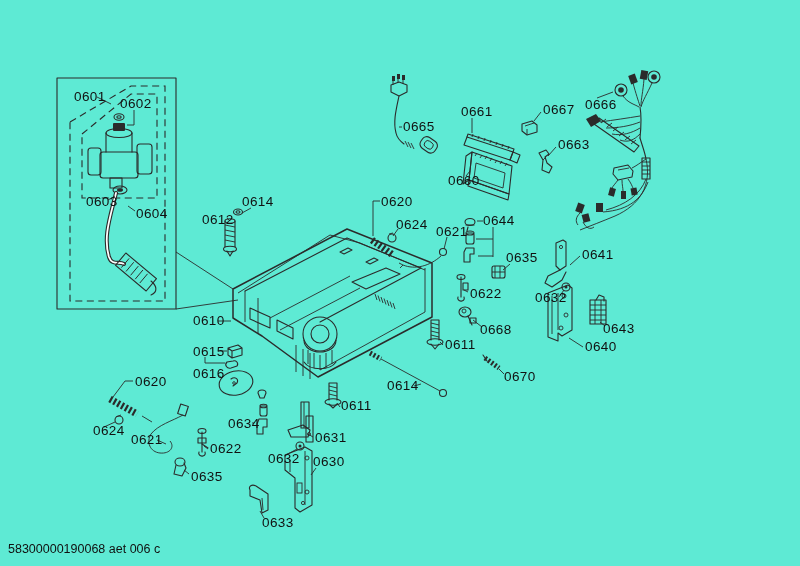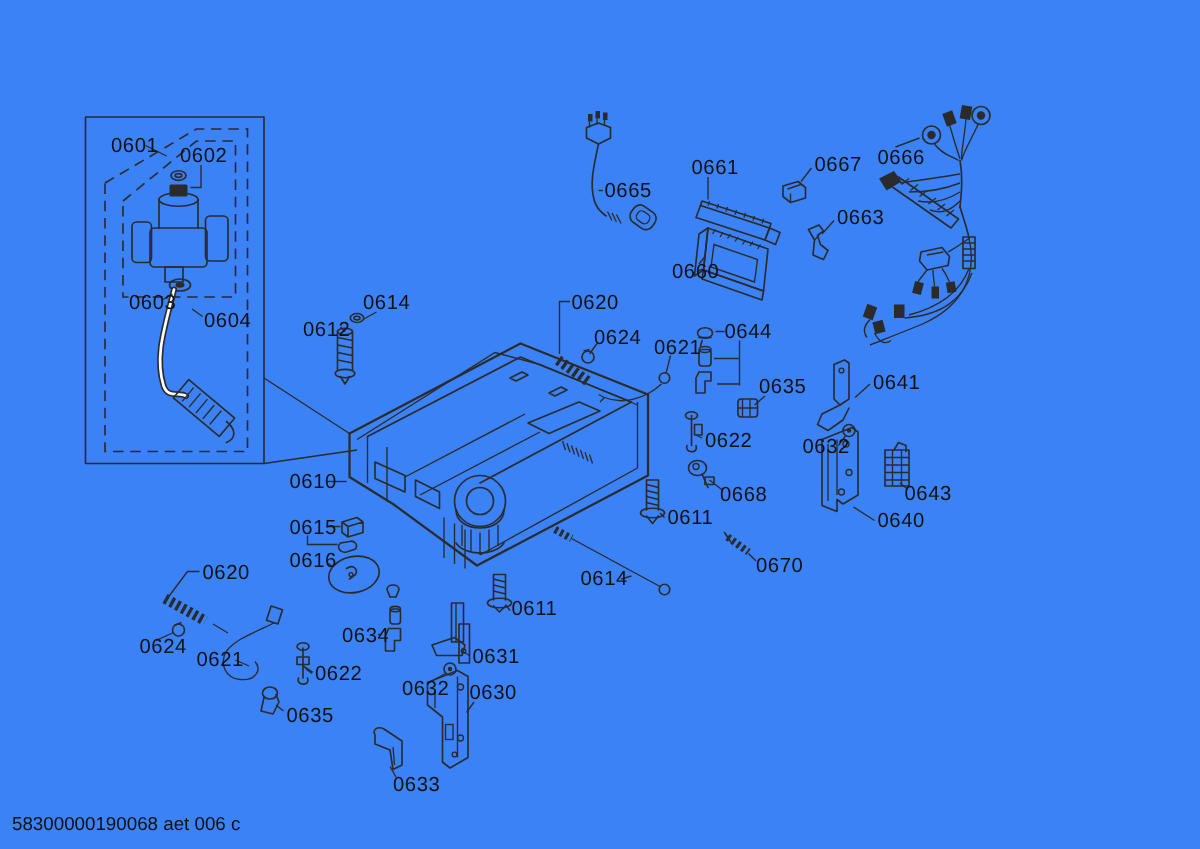--- a/index.html
+++ b/index.html
@@ -1,16 +1,16 @@
 <!DOCTYPE html>
 <html><head>
 <meta charset="utf-8">
 <style>
   html,body{margin:0;padding:0;background:#ffffff;}
-  .page{position:relative;width:800px;height:566px;background:#3b82f6;overflow:hidden;
+  .page{position:relative;width:800px;height:566px;background:#5eead4;overflow:hidden;
         font-family:"Liberation Sans",sans-serif;}
   svg{display:block;}
   .s{fill:none;stroke:#2b2b2b;stroke-width:1.1;stroke-linejoin:round;stroke-linecap:round;}
   .s2{fill:none;stroke:#2b2b2b;stroke-width:1.5;stroke-linejoin:round;stroke-linecap:round;}
   .thin{fill:none;stroke:#2b2b2b;stroke-width:0.9;}
   .d{fill:none;stroke:#2b2b2b;stroke-width:1.1;stroke-dasharray:7 4.5;}
   .f{fill:#2b2b2b;stroke:none;}
   .coil{fill:none;stroke:#2b2b2b;stroke-width:7;stroke-dasharray:2.2 2.2;}
   .coil-sm{fill:none;stroke:#2b2b2b;stroke-width:5;stroke-dasharray:2 2;}
   .tube{fill:none;stroke:#2b2b2b;stroke-width:4;stroke-linecap:round;}

